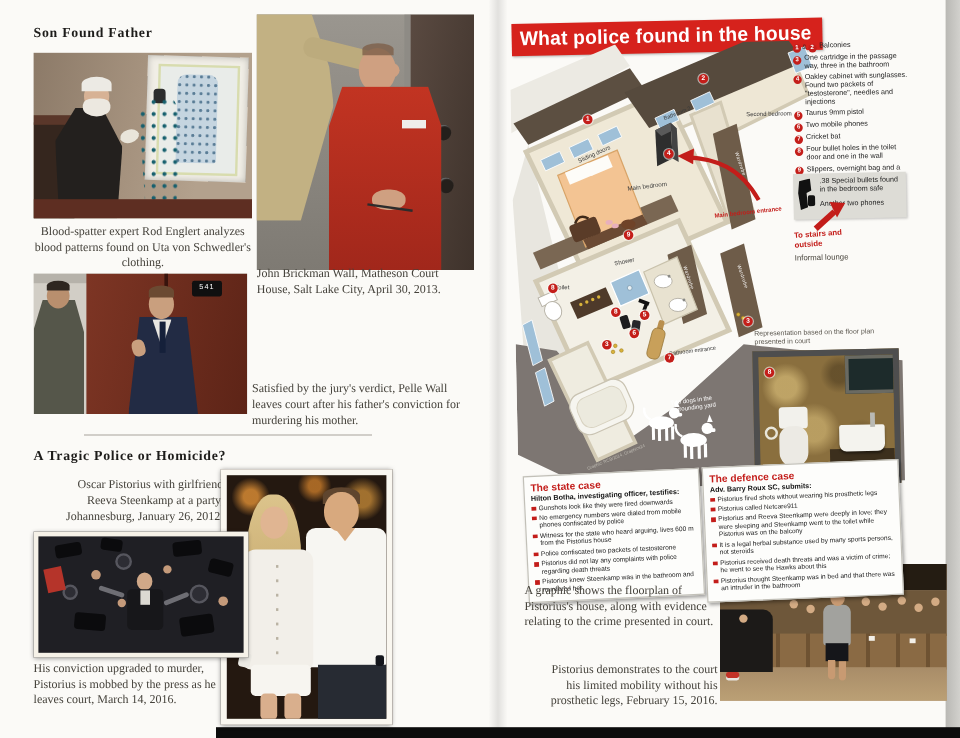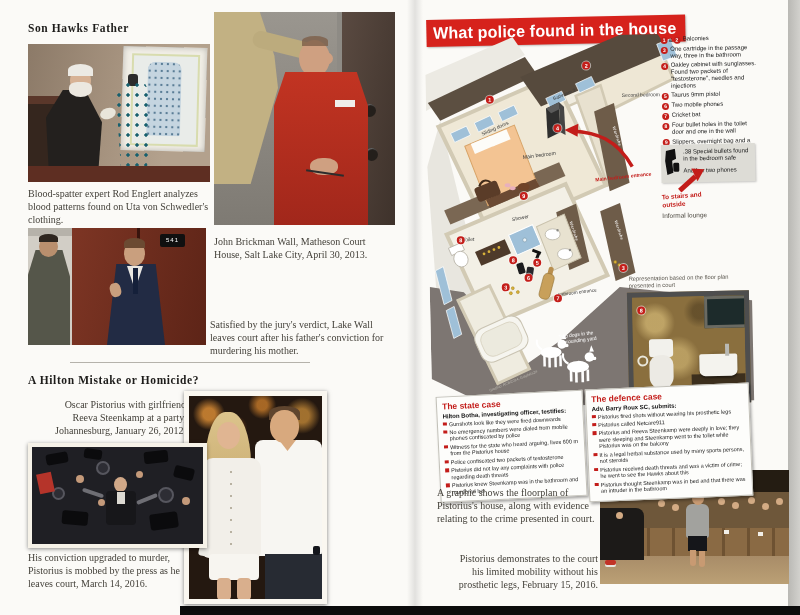--- a/index.html
+++ b/index.html
@@ -140,78 +140,78 @@
   .case-sub{font-weight:bold;font-size:6px;color:#111;margin-bottom:2px;}
   .case-bullet{display:flex;font-size:5.5px;line-height:1.2;color:#222;margin-bottom:1.8px;}
   .bullet-sq{flex:none;width:3.5px;height:3.5px;background:#c31d1a;margin:1px 2.5px 0 0;}
   .state-box{left:5px;top:381px;width:147px;transform:rotate(-1.6deg);}
   .defence-box{left:154px;top:377px;width:164px;transform:rotate(-1.2deg);}
   svg text{font-family:"Liberation Sans",sans-serif;}
 </style>
 </head>
 <body>
 
-<div class="abs heading" style="left:28px;top:22px;">Son Hawks Father</div>
+<div class="abs heading" style="left:28px;top:22px;">Son Found Father</div>
 
 <div class="photo p1" style="left:28px;top:44px;width:182px;height:138px;">
   <div class="p1-screen">
       <div class="p1-scan">
         <div class="p1-dressimg"></div>
       </div>
     </div>
   <div class="p1-lectern"></div>
   <div class="p1-lectern-top"></div>
   <div class="p1-suit"></div>
   <div class="p1-head"></div>
   <div class="p1-hair"></div>
   <div class="p1-beard"></div>
   <div class="p1-glove"></div>
   <div class="p1-neck"></div>
   <div class="p1-dress"></div>
   <div class="p1-table"></div>
 </div>
-<div class="abs caption" style="left:28px;top:187px;width:182px;">Blood-spatter expert Rod Englert analyzes blood patterns found on Uta von Schwedler's clothing.</div>
+<div class="abs caption" style="left:28px;top:187px;width:182px;text-align:center;">Blood-spatter expert Rod Englert analyzes blood patterns found on Uta von Schwedler's clothing.</div>
 
 <div class="photo p2" style="left:214px;top:12px;width:181px;height:213px;">
   <div class="p2-door"></div>
   <div class="p2-frame"></div>
   <div class="p2-knob" style="left:149px;top:92px;"></div>
   <div class="p2-knob" style="left:151px;top:136px;"></div>
   <div class="p2-deputy"></div>
   <div class="p2-arm"></div>
   <div class="p2-hand"></div>
   <div class="p2-head"></div>
   <div class="p2-hairline"></div>
   <div class="p2-scrubs"></div>
   <div class="p2-pocket"></div>
   <div class="p2-hands"></div>
   <div class="p2-chain"></div>
 </div>
-<div class="abs caption" style="left:214px;top:235px;width:181px;">John Brickman Wall, Matheson Court House, Salt Lake City, April 30, 2013.</div>
+<div class="abs caption" style="left:214px;top:222px;width:181px;">John Brickman Wall, Matheson Court House, Salt Lake City, April 30, 2013.</div>
 
 <div class="photo p3" style="left:28px;top:228px;width:178px;height:117px;">
   <div class="p3-ceiling"></div>
   <div class="p3-doors"></div>
   <div class="p3-gap"></div>
   <div class="p3-sign">541</div>
   <div class="p3-deputy"></div>
   <div class="p3-dhead"></div>
   <div class="p3-dhair"></div>
   <div class="p3-suit"></div>
   <div class="p3-shirt"></div>
   <div class="p3-tie"></div>
   <div class="p3-head"></div>
   <div class="p3-hair"></div>
   <div class="p3-thumb"></div>
 </div>
-<div class="abs caption" style="left:210px;top:318px;width:188px;">Satisfied by the jury's verdict, Lake Wall leaves court after his father's conviction for murdering his mother.</div>
+<div class="abs caption" style="left:210px;top:318px;width:188px;">Satisfied by the jury's verdict, Pelle Wall leaves court after his father's conviction for murdering his mother.</div>
 
 <div class="abs divider" style="left:70px;top:362px;width:240px;"></div>
 
-<div class="abs heading" style="left:28px;top:374px;">A Hilton Mistake or Homicide?</div>
+<div class="abs heading" style="left:28px;top:374px;">A Tragic Police or Homicide?</div>
 <div class="abs caption" style="left:38px;top:398px;width:148px;text-align:right;">Oscar Pistorius with girlfriend Reeva Steenkamp at a party, Johannesburg, January 26, 2012.</div>
 
 <div class="photo p5" style="left:184px;top:391px;width:133px;height:203px;border:5px solid #faf7f0;box-shadow:0 1px 4px rgba(0,0,0,.5);z-index:1;">
   <div class="p5-bokeh"></div>
   <div class="p5-light" style="left:5px;top:70px;background:#e0559a;"></div>
   <div class="p5-light" style="left:9px;top:92px;background:#d23c46;"></div>
   <div class="p5-light" style="left:4px;top:114px;background:#e8c36a;"></div>
   <div class="p5-light" style="left:10px;top:132px;background:#c95ab2;"></div>
   <div class="p5-hair"></div>
   <div class="p5-wface"></div>

